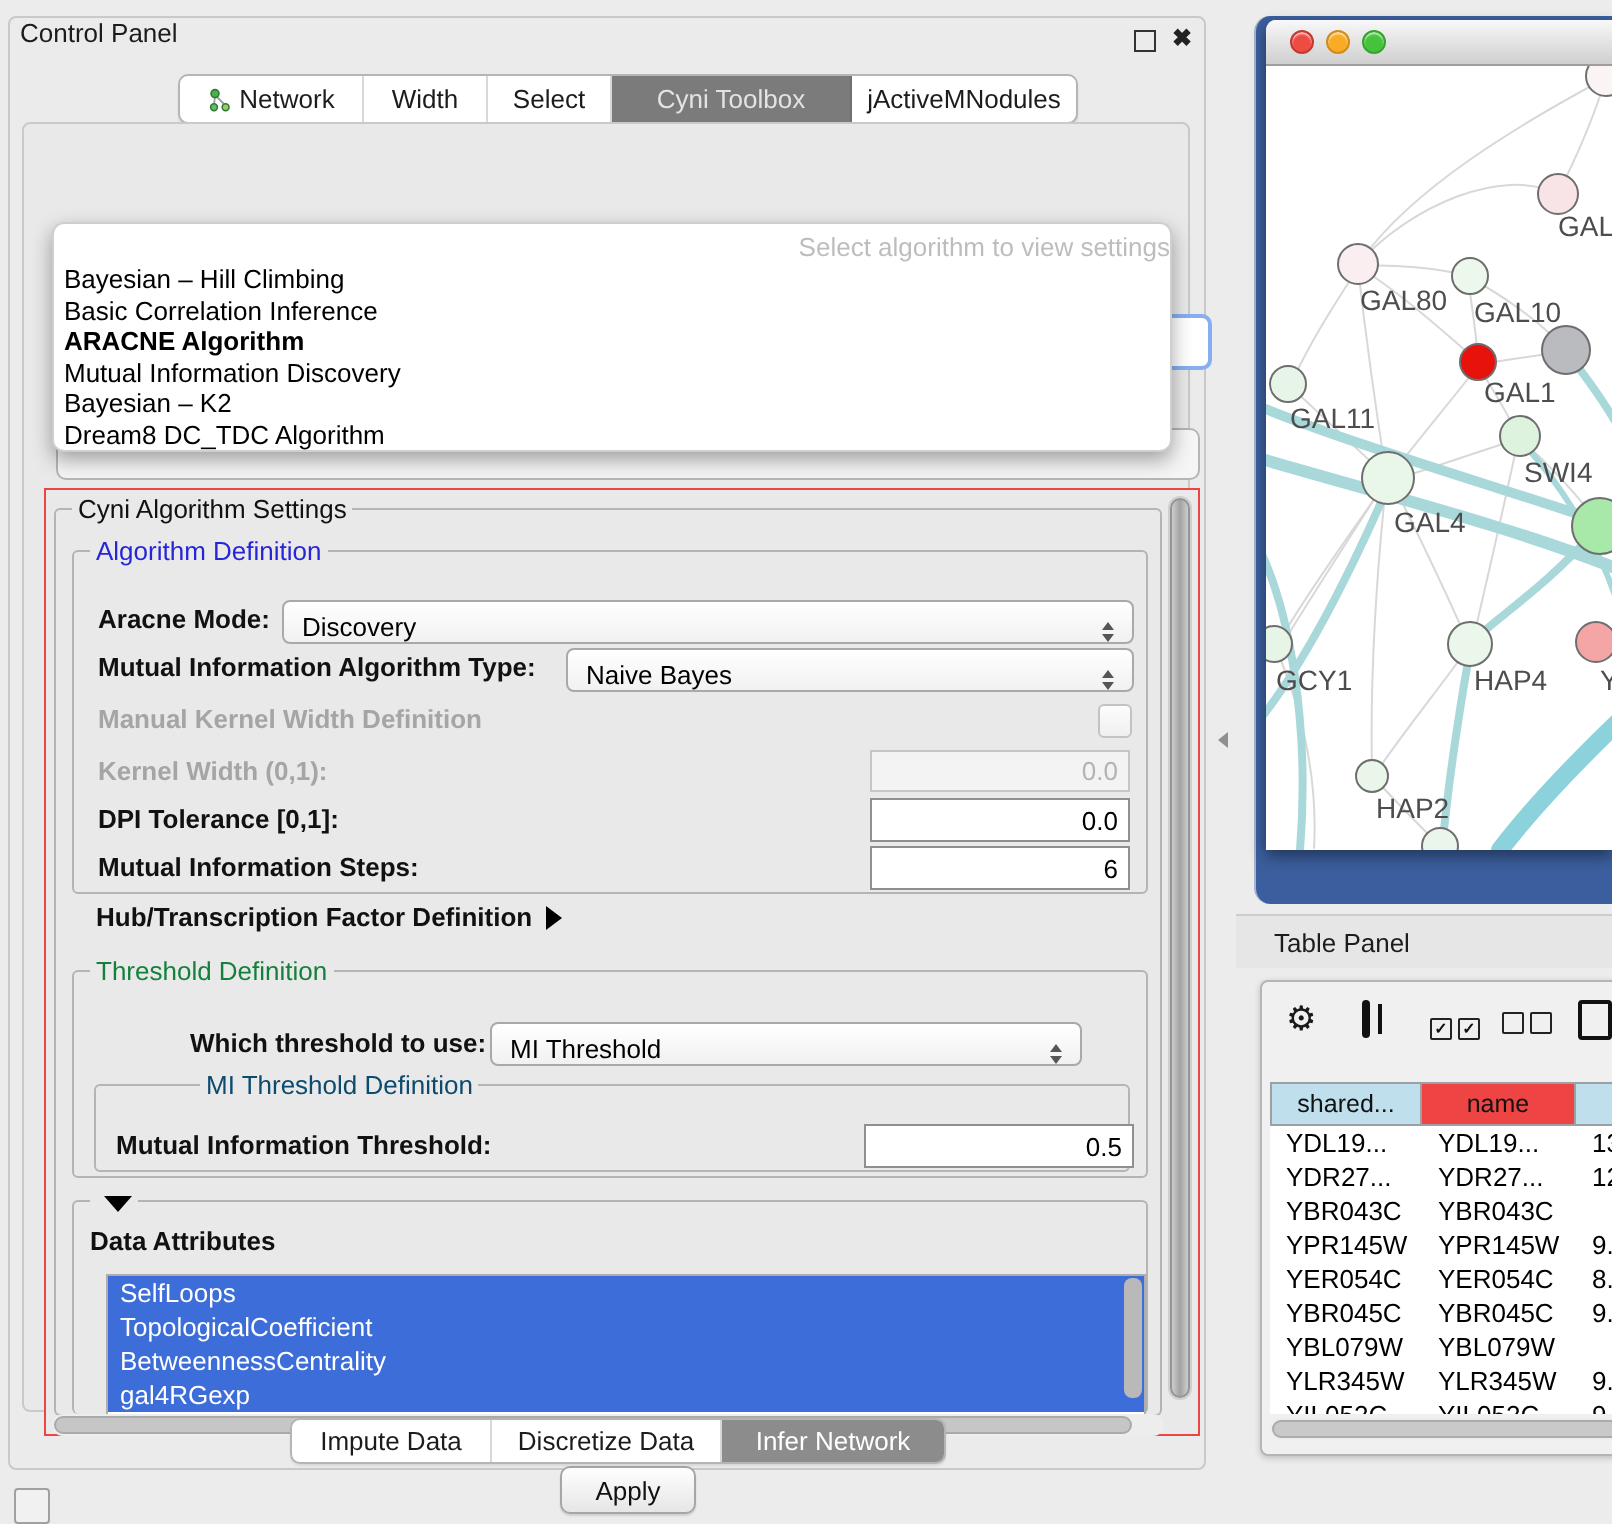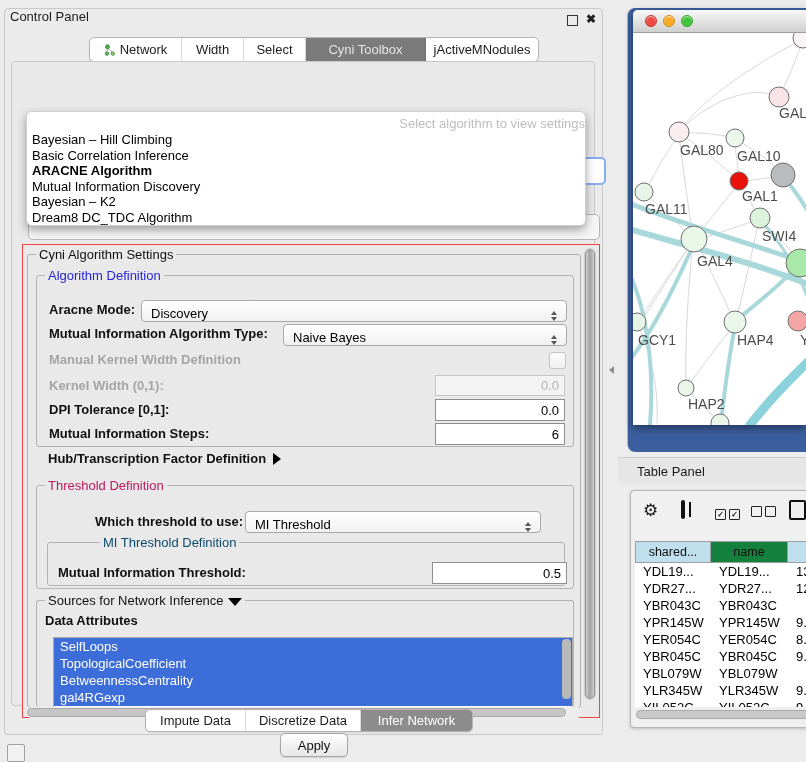--- a/index.html
+++ b/index.html
@@ -92,21 +92,21 @@
               border-radius:4px;box-shadow:0 1px 3px rgba(0,0,0,.2)}
   .ticon{position:absolute;color:#1a1a1a}
   .gear{font-family:"DejaVu Sans",sans-serif;font-size:17px;line-height:17px}
   .colicon{width:15px;height:14px;border:2px solid #111;border-radius:2px;position:relative}
   .colicon:after{content:"";position:absolute;left:5.5px;top:0;width:2px;height:100%;background:#111}
   .cbx{display:inline-block;width:9px;height:9px;border:1.5px solid #222;border-radius:1px;margin-right:3px;
        font-size:8px;line-height:9px;text-align:center;font-weight:bold;color:#111}
   .docicon{width:13px;height:16px;border:2px solid #111;border-radius:2px}
   .thead{position:absolute;left:4px;top:50px;height:22px;display:flex}
   .th{display:flex;align-items:center;justify-content:center;border:1px solid #9aa0a4;border-left:none;
-      box-sizing:border-box;font-size:12.5px;color:#111;background:#15803d}
+      box-sizing:border-box;font-size:12.5px;color:#111;background:#ef4444}
   .th:first-child{border-left:1px solid #9aa0a4}
   .th.blue{background:#bfdfec}
   .tbody{position:absolute;left:4px;top:72px;width:249px;height:144px;background:#fff;overflow:hidden}
   .trow{display:flex;height:17px;line-height:17px}
   .td{padding-left:8px;box-sizing:border-box;white-space:nowrap;overflow:hidden;color:#000}
   .table-hscroll{position:absolute;left:4px;top:218px;width:220px;height:11px;background:#ededed;border-radius:6px}
   .table-hscroll .thumb{position:absolute;left:1px;top:1px;width:95%;height:9px;background:#c9c9c9;
       border:1px solid #ababab;border-radius:5px;box-sizing:border-box}
   .stray-icon{left:7px;top:744px;width:16px;height:16px;border:1px solid #a0a0a0;background:#f1f1f1;border-radius:2px}
   svg text{font-family:"Liberation Sans",sans-serif}
@@ -205,21 +205,21 @@
             <span>6</span>
           </div>
         </div>
 
         <div class="expander" style="left:20px;top:196px">
           <span>Hub/Transcription Factor Definition</span>
           <span class="tri-right"></span>
         </div>
 
         <div class="fs" style="left:8px;top:230px;width:536px;height:102px">
-          <span class="lg" id="threshold-legend" style="color: #be185d;">Threshold Definition</span>
+          <span class="lg" id="threshold-legend" style="color: #15803d;">Threshold Definition</span>
 
           <span class="lbl" style="left:58px;top:28px">Which threshold to use:</span>
           <div class="combo" style="left:208px;top:25px;width:296px;height:22px">
             <span class="ctext">MI Threshold</span>
             <span class="arrows">
                 <i class="tri-up"></i>
                 <i class="tri-dn"></i>
               </span>
           </div>
 
@@ -227,21 +227,21 @@
             <span class="lg" id="mithr-legend" style="color: #0c4a6e; margin-left: 44px;">MI Threshold Definition</span>
             <span class="lbl" style="left:10px;top:22px">Mutual Information Threshold:</span>
             <div class="numfield" style="left:384px;top:19px;width:135px;height:22px">
               <span>0.5</span>
             </div>
           </div>
         </div>
 
         <div class="fs" style="left:8px;top:345px;width:536px;height:106px;border-bottom:none">
           <span class="lg">
-            <span>Sources for Network Inference</span><span class="tri-down-lg"></span>
+            <span class="tri-down-lg"></span>
           </span>
           <span class="lbl" style="left:8px;top:12px">Data Attributes</span>
           <div class="attrlist" style="left:16px;top:36px;width:518px;height:70px">
             <div id="attr-list">
                 <div class="attr-item" style="background: rgb(61, 109, 216);">SelfLoops</div>
                 <div class="attr-item" style="background: rgb(61, 109, 216);">TopologicalCoefficient</div>
                 <div class="attr-item" style="background: rgb(61, 109, 216);">BetweennessCentrality</div>
                 <div class="attr-item" style="background: rgb(61, 109, 216);">gal4RGexp</div>
               </div>
             <div class="lthumb"></div>

